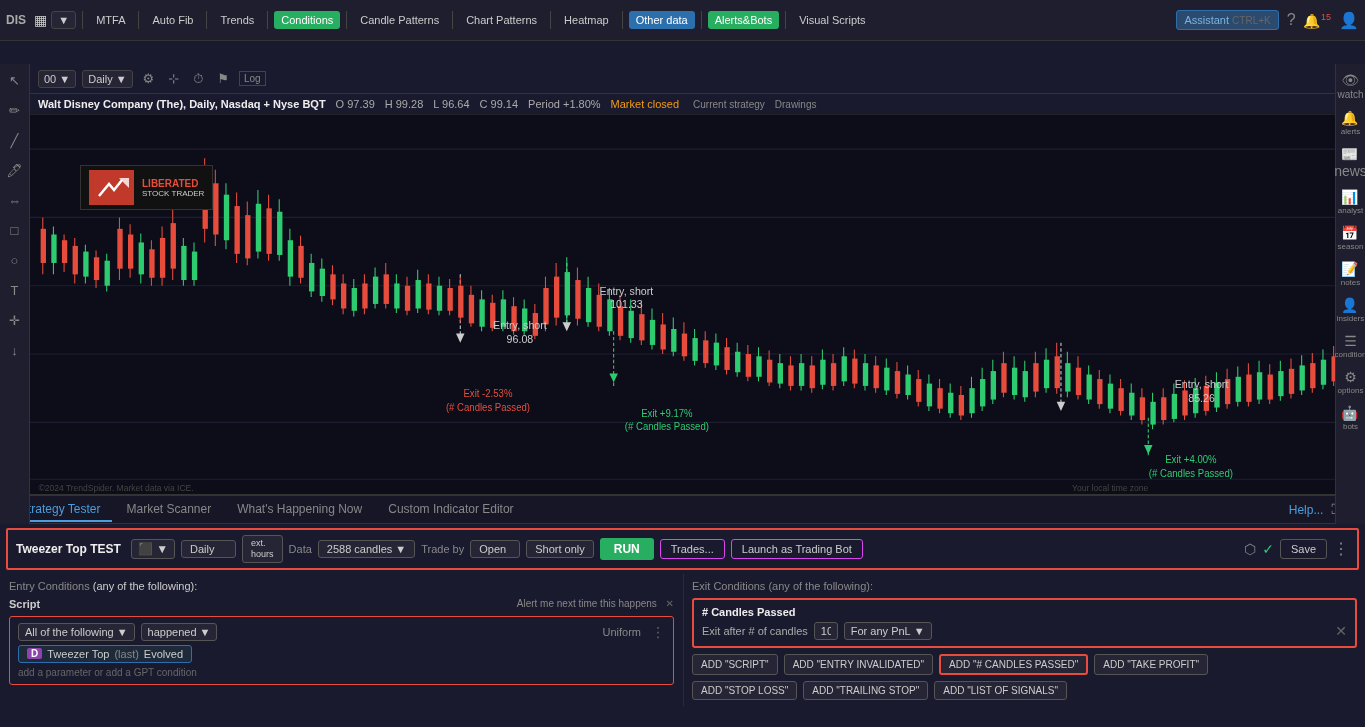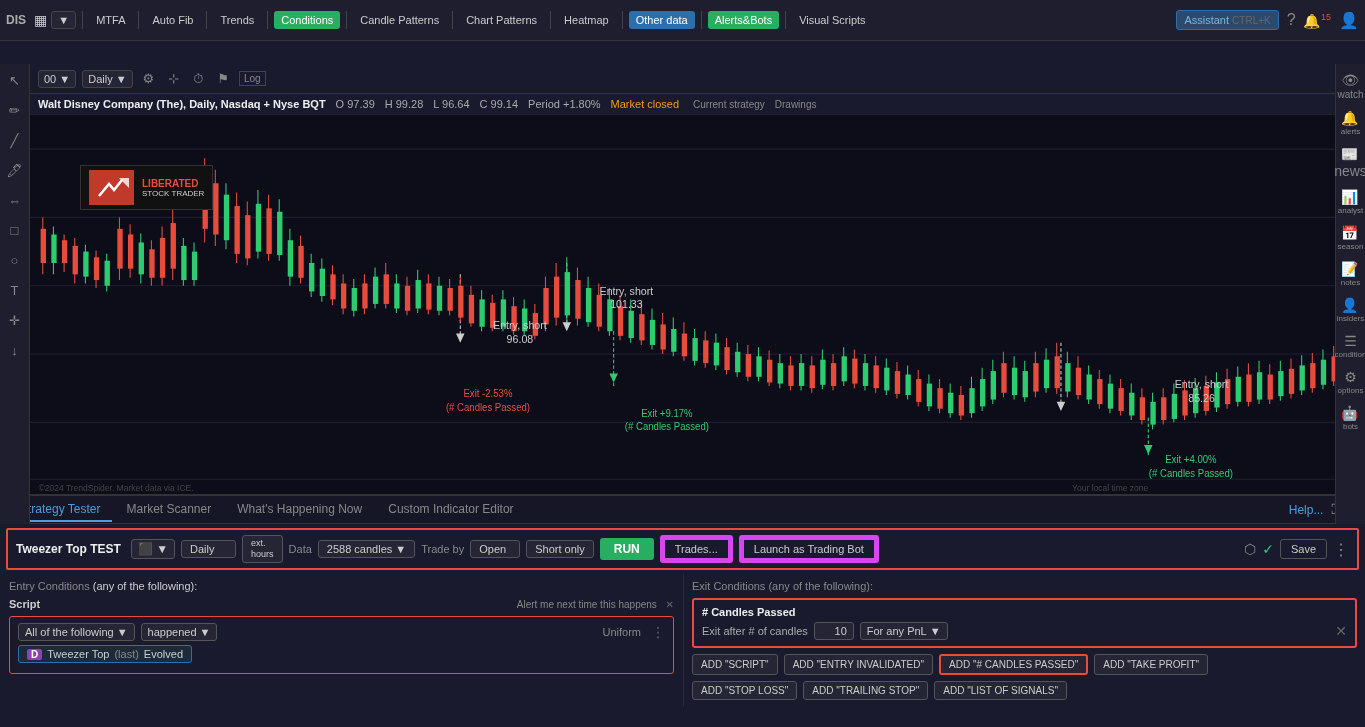--- a/index.html
+++ b/index.html
@@ -137,21 +137,21 @@
     }
     .dropdown-btn {
       background: #252535; border: 1px solid #555; color: #ccc; font-size: 11px;
       padding: 2px 8px; border-radius: 3px; cursor: pointer; display: flex; align-items: center; gap: 3px;
     }
     .run-btn {
       background: #27ae60; color: #fff; border: none; padding: 4px 14px;
       border-radius: 3px; font-size: 12px; font-weight: bold; cursor: pointer;
     }
     .outline-btn {
-      background: transparent; border: 5px solid #d946ef; color: #ccc; font-size: 11px;
+      background: transparent; border: 1px solid #d946ef; color: #ccc; font-size: 11px;
       padding: 3px 10px; border-radius: 3px; cursor: pointer;
     }
     .save-btn {
       background: transparent; border: 1px solid #555; color: #ccc; font-size: 11px;
       padding: 3px 10px; border-radius: 3px; cursor: pointer; margin-left: auto;
     }
 
     
     .conditions-row {
       display: flex; flex: 1; overflow: hidden;
@@ -200,21 +200,21 @@
 
     
     .exit-title { font-size: 11px; color: #888; margin-bottom: 6px; }
     .candles-block {
       border: 2px solid #e74c3c; border-radius: 3px; padding: 6px 8px; margin-bottom: 6px;
     }
     .candles-title { font-size: 11px; color: #eee; font-weight: bold; margin-bottom: 4px; }
     .candles-row { display: flex; align-items: center; gap: 6px; }
     .candles-input {
       background: #252535; border: 1px solid #555; color: #ccc; font-size: 11px;
-      padding: 2px 6px; border-radius: 3px; width: 40px; text-align: right;
+      padding: 2px 6px; border-radius: 3px; width: 24px; text-align: left;
     }
     .close-x { color: #666; cursor: pointer; margin-left: auto; font-size: 14px; }
 
     
     .add-buttons-row {
       display: flex; gap: 6px; flex-wrap: wrap; margin-top: 4px;
     }
     .add-btn {
       background: #252535; border: 1px solid #555; color: #ccc; font-size: 10px;
       padding: 3px 8px; border-radius: 3px; cursor: pointer; white-space: nowrap;
@@ -757,20 +757,21 @@
           <span class="dots-btn">⋮</span>
         </div>
         <div class="cond-block-row">
           <div class="tweezer-badge">
             <span class="tweezer-d">D</span>
             <span>Tweezer Top</span>
             <span style="color:#888;">(last)</span>
             <span>Evolved</span>
           </div>
         </div>
+        <div class="add-param">add a parameter or add a GPT condition</div>
       </div>
     </div>
 
     <div class="exit-conditions">
       <div class="exit-title">
         Exit Conditions <span>(any of the following):</span>
       </div>
 
       <div class="candles-block">
         <div class="candles-title"># Candles Passed</div>

